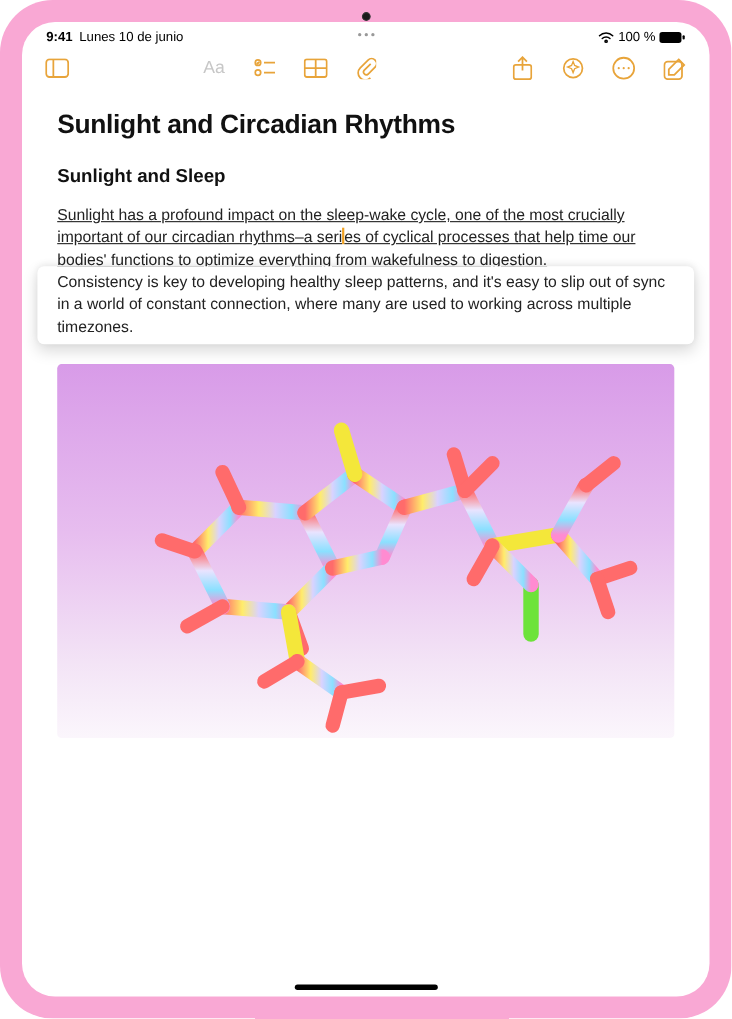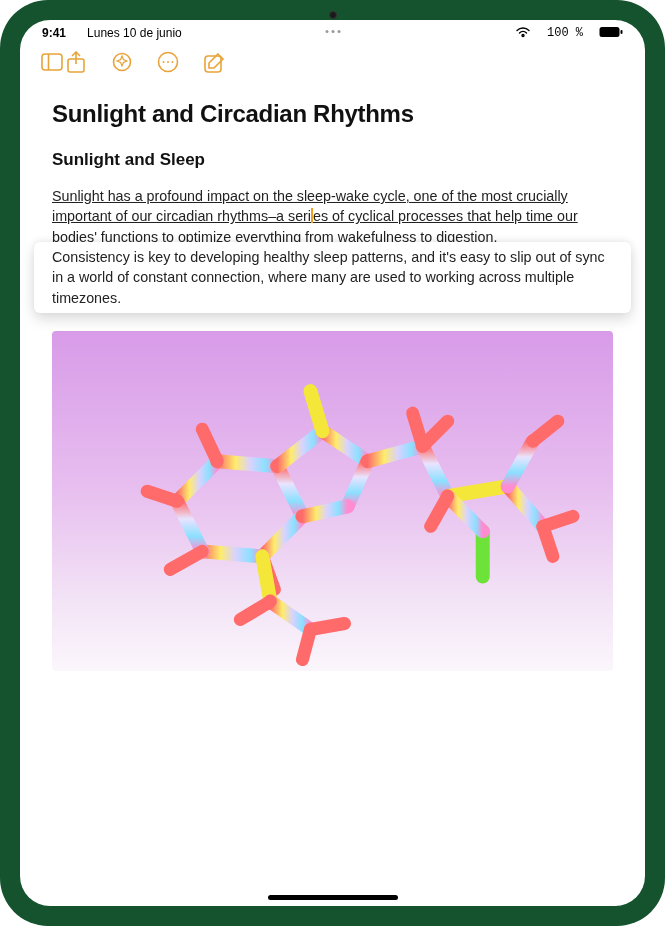--- a/index.html
+++ b/index.html
@@ -1,40 +1,40 @@
 <!DOCTYPE html>
 <html><head>
 <meta charset="utf-8">
 <style>
   * { box-sizing: border-box; margin: 0; padding: 0; }
   html, body { width: 665px; height: 926px; background: #fff; font-family: -apple-system, "Helvetica Neue", Helvetica, Arial, sans-serif; }
   .device {
-    width: 665px; height: 926px; background: #14532d; border-radius: 48px; padding: 20px;
+    width: 665px; height: 926px; background: #f9a8d4; border-radius: 48px; padding: 20px;
     position: relative;
   }
   .screen {
     width: 100%; height: 100%; background: #fff; border-radius: 30px; overflow: hidden;
     position: relative; display: flex; flex-direction: column;
   }
   .camera-dot {
     position: absolute; top: 11px; left: 50%; transform: translateX(-50%);
     width: 8px; height: 8px; background: #1a1a1a; border-radius: 50%;
     border: 1px solid #333;
   }
   
   .status-bar {
     height: 22px; display: flex; align-items: center; justify-content: space-between;
     padding: 4px 22px 0 22px; font-size: 12px; font-weight: 500; color: #000;
   }
   .status-left { display: flex; gap: 6px; align-items: baseline; }
   .status-time { font-weight: 600; }
-  .status-date { font-weight: 400; margin-left: 15px; }
+  .status-date { font-weight: 400; }
   .status-center { display:flex; gap:3px; position:absolute; left:50%; transform:translateX(-50%); top:10px;}
   .status-center span{width:3px;height:3px;background:#999;border-radius:50%;}
-  .status-right { display: flex; align-items: flex-start; gap: 16px; font-family: Liberation Mono, monospace; }
+  .status-right { display: flex; align-items: flex-end; gap: 3px; }
   .wifi-icon svg, .battery-icon svg { display:block; }
   .battery-pct{font-size:12px;font-weight:500;}
   
   .toolbar {
     height: 40px; display: flex; align-items: center; padding: 0 20px;
   }
   .tb-left { display:flex; gap: 22px; }
   .tb-center { flex:1; display:flex; justify-content:center; gap: 22px; }
   .tb-right { display:flex; gap: 22px; }
   .tb-btn { width: 24px; height: 24px; display:flex; align-items:center; justify-content:center; color:#f0a020; cursor:pointer; }
@@ -100,20 +100,46 @@
         </span>
       </div>
     </div>
 
     <div class="toolbar">
       <div class="tb-left">
         <div class="tb-btn">
           <svg width="22" height="18" viewBox="0 0 22 18" fill="none" stroke-width="1.6">
               <rect x="1" y="1" width="20" height="16" rx="3"></rect>
               <line x1="7.5" y1="1" x2="7.5" y2="17"></line>
+            </svg>
+        </div>
+      </div>
+      <div class="tb-center">
+        <div class="tb-btn" style="color:#c9c9c9;">
+          <span style="font-size:16px;font-weight:500;color:#c7c7c7;">Aa</span>
+        </div>
+        <div class="tb-btn">
+          <svg width="20" height="18" viewBox="0 0 20 18" fill="none" stroke-width="1.6">
+              <circle cx="3.5" cy="4" r="2.5"></circle>
+              <path d="M2.3 4l.9.9 1.6-1.8"></path>
+              <line x1="9" y1="4" x2="19" y2="4"></line>
+              <circle cx="3.5" cy="13" r="2.5"></circle>
+              <line x1="9" y1="13" x2="19" y2="13"></line>
+            </svg>
+        </div>
+        <div class="tb-btn">
+          <svg width="22" height="18" viewBox="0 0 22 18" fill="none" stroke-width="1.6">
+              <rect x="1" y="1" width="20" height="16" rx="2"></rect>
+              <line x1="1" y1="9" x2="21" y2="9"></line>
+              <line x1="11" y1="1" x2="11" y2="17"></line>
+            </svg>
+        </div>
+        <div class="tb-btn">
+          <svg width="18" height="20" viewBox="0 0 18 20" fill="none" stroke-width="1.6">
+              <path d="M13 6l-6 6a2.5 2.5 0 003.5 3.5l6.5-6.5a4.5 4.5 0 00-6.4-6.4L3.5 9.7a6.5 6.5 0 009.2 9.2"></path>
             </svg>
         </div>
       </div>
       <div class="tb-right">
         <div class="tb-btn">
           <svg width="18" height="22" viewBox="0 0 18 22" fill="none" stroke-width="1.6">
               <path d="M9 1v12M5 5l4-4 4 4"></path>
               <rect x="1" y="8" width="16" height="13" rx="2"></rect>
             </svg>
         </div>

